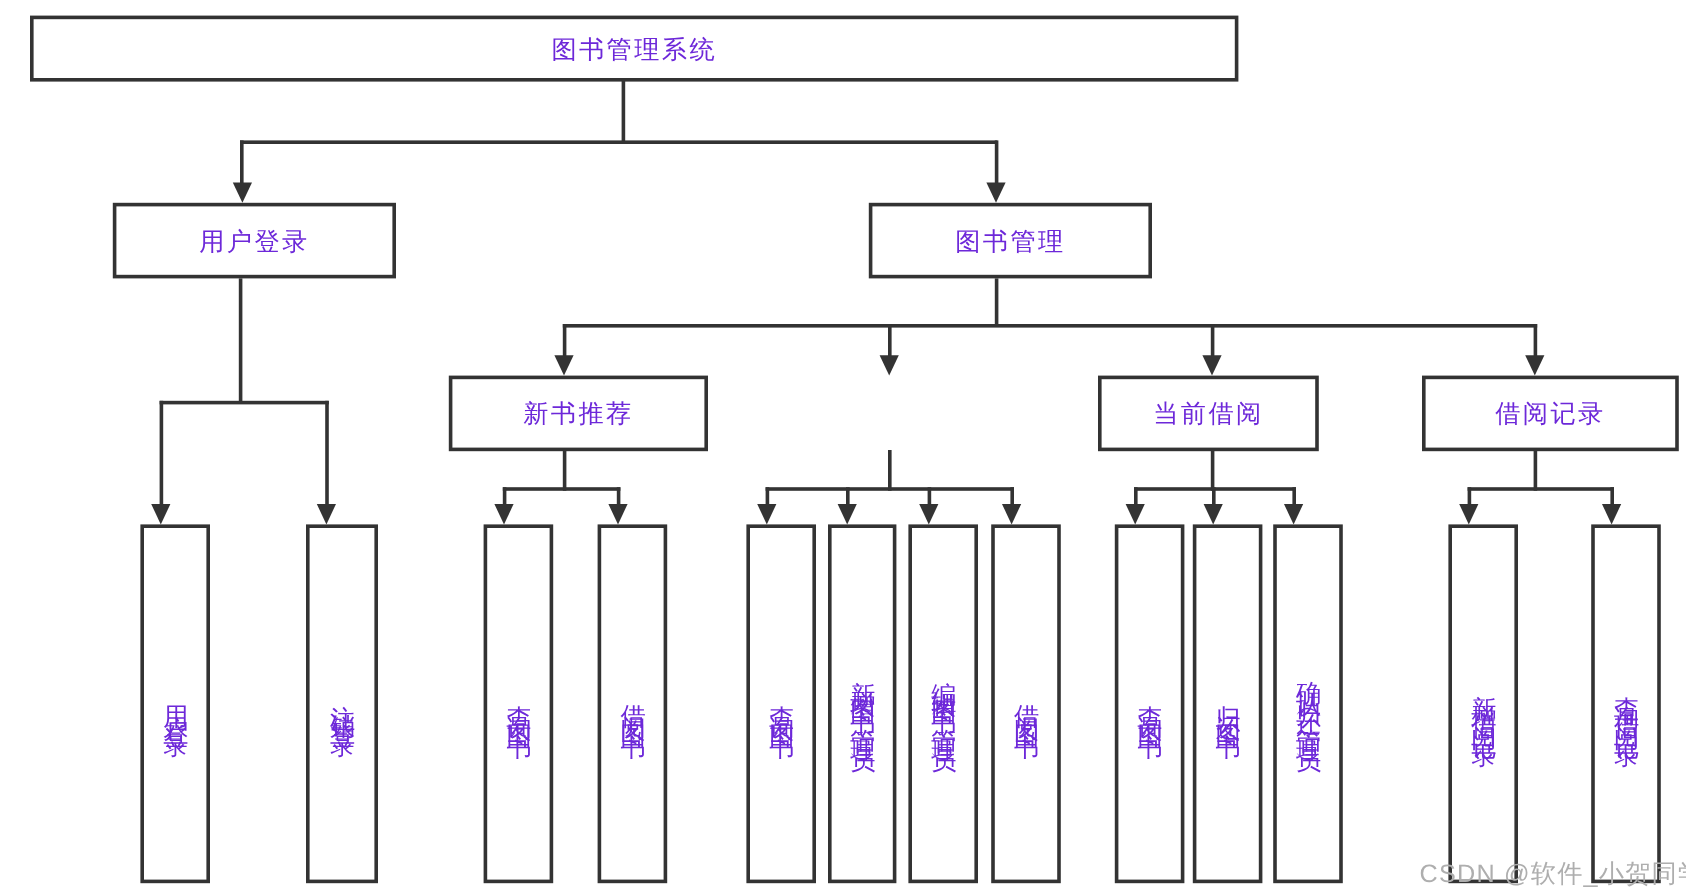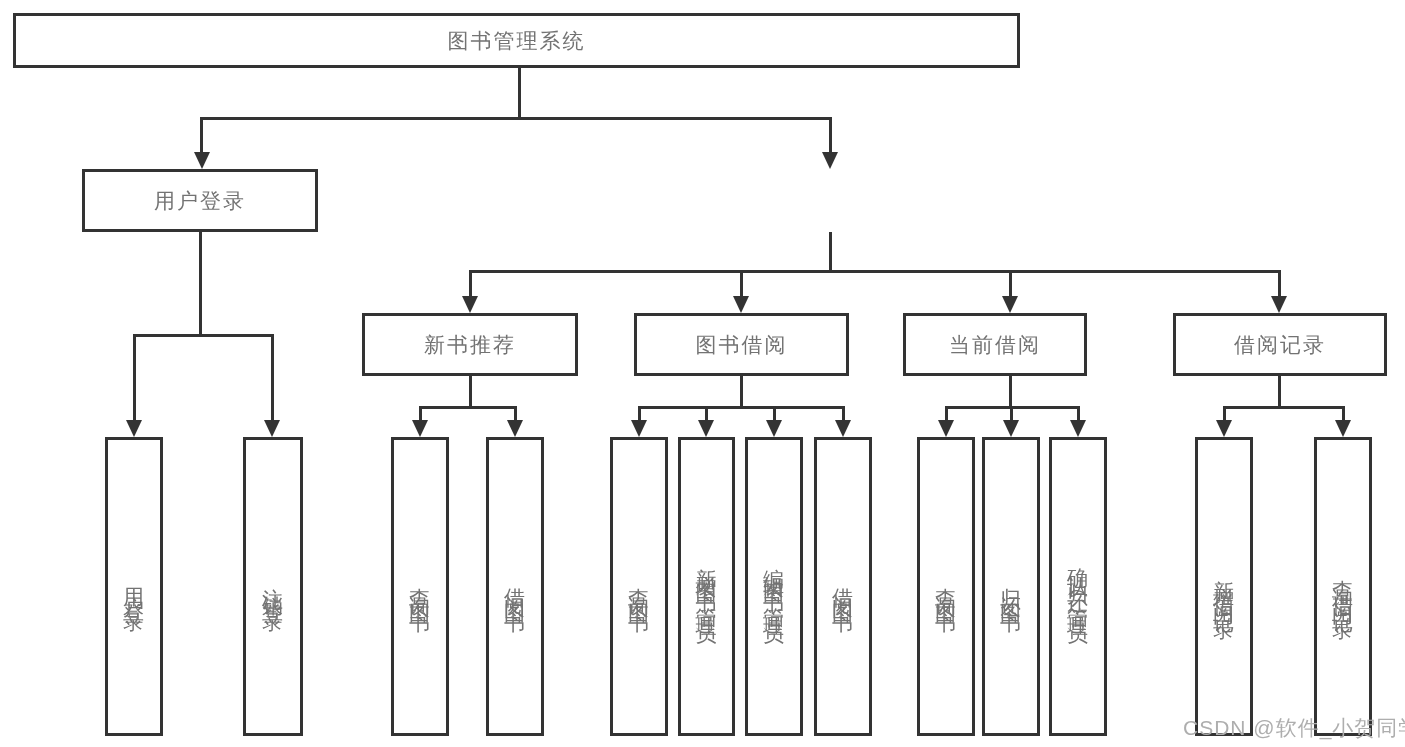--- a/index.html
+++ b/index.html
@@ -12,24 +12,25 @@
     overflow: hidden;
   }
   .node {
     position: absolute;
     box-sizing: border-box;
     border: 3px solid #333333;
     background: #ffffff;
     display: flex;
     align-items: center;
     justify-content: center;
-    color: #737373;
+    color: #6d28d9;
     font-size: 21px;
     letter-spacing: 2px;
     text-align: center;
+    margin-left: 12px;
   }
   .node.v {
     writing-mode: vertical-rl;
     text-orientation: mixed;
     letter-spacing: 8px;
     line-height: 1;
     padding: 4px 0;
   }
   .line {
     position: absolute;
@@ -57,23 +58,23 @@
   }
 </style>
 </head>
 <body>
 
 <div class="canvas">
 
   <div class="node" style="left:13px; top:13px; width:1007px; height:55px;">图书管理系统</div>
 
   <div class="node" style="left:82px; top:169px; width:236px; height:63px;">用户登录</div>
+  <div class="node" style="left:712px; top:169px; width:236px; height:63px;">图书管理</div>
 
   <div class="node" style="left:362px; top:313px; width:216px; height:63px;">新书推荐</div>
-  <div class="node" style="left:634px; top:313px; width:215px; height:63px;">图书借阅</div>
   <div class="node" style="left:903px; top:313px; width:184px; height:63px;">当前借阅</div>
   <div class="node" style="left:1173px; top:313px; width:214px; height:63px;">借阅记录</div>
 
   <div class="node v" style="left:105px; top:437px; width:58px; height:299px;">用户登录</div>
   <div class="node v" style="left:243px; top:437px; width:60px; height:299px;">注销登录</div>
 
   <div class="node v" style="left:391px; top:437px; width:58px; height:299px;">查询图书</div>
   <div class="node v" style="left:486px; top:437px; width:58px; height:299px;">借阅图书</div>
 
   <div class="node v" style="left:610px; top:437px; width:58px; height:299px;">查询图书</div>

